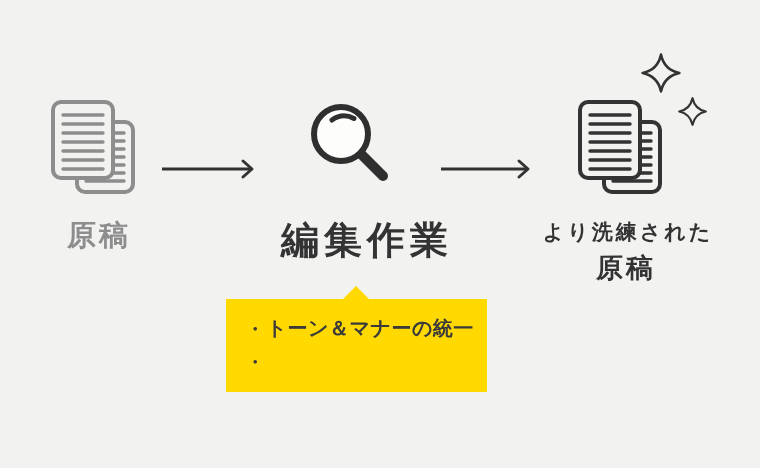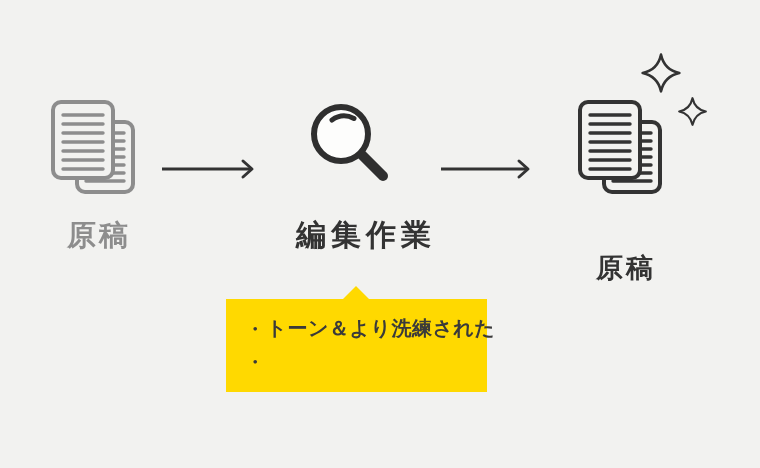--- a/index.html
+++ b/index.html
@@ -26,21 +26,21 @@
     text-align:center;
     white-space:nowrap;
   }
   .label-manuscript{
     left:39px;top:216px;width:120px;
     font-size:29px;letter-spacing:3px;
     color:var(--muted);
   }
   .label-editing{
     left:281px;top:215px;width:170px;
-    font-size:30px;letter-spacing:5px;
+    font-size:38px;letter-spacing:5px;
     color:var(--ink);
   }
   .label-refined-1{
     left:528px;top:218px;width:200px;
     font-size:21px;letter-spacing:3px;
     color:var(--ink);
   }
   .label-refined-2{
     left:526px;top:250px;width:200px;
     font-size:27px;letter-spacing:3px;
@@ -162,27 +162,28 @@
   <div class="abs sparkle-big">
     <svg class="icon-svg" viewBox="0 0 48 48" aria-hidden="true">
       <path d="M24 2 C 26.5 13.5 34.5 21.5 46 24 C 34.5 26.5 26.5 34.5 24 46 C 21.5 34.5 13.5 26.5 2 24 C 13.5 21.5 21.5 13.5 24 2 Z" fill="none" stroke="currentColor" stroke-width="3.2" stroke-linejoin="round"></path>
     </svg>
   </div>
   <div class="abs sparkle-small">
     <svg class="icon-svg" viewBox="0 0 48 48" aria-hidden="true">
       <path d="M24 2 C 26.5 13.5 34.5 21.5 46 24 C 34.5 26.5 26.5 34.5 24 46 C 21.5 34.5 13.5 26.5 2 24 C 13.5 21.5 21.5 13.5 24 2 Z" fill="none" stroke="currentColor" stroke-width="3.6" stroke-linejoin="round"></path>
     </svg>
   </div>
+  <div class="abs step-label label-refined-1">より洗練された</div>
   <div class="abs step-label label-refined-2">原稿</div>
 
   <div class="abs callout-pointer"></div>
   <div class="abs callout">
     <div class="callout-row">
       <span class="callout-bullet">・</span>
-      <span>トーン＆より洗練された</span>
+      <span>トーン＆マナーの統一</span>
     </div>
     <div class="callout-row">
       <span class="callout-bullet">・</span>
     </div>
     <div class="callout-row">
       <span class="callout-bullet">・</span>
     </div>
   </div>
 
 </div>

